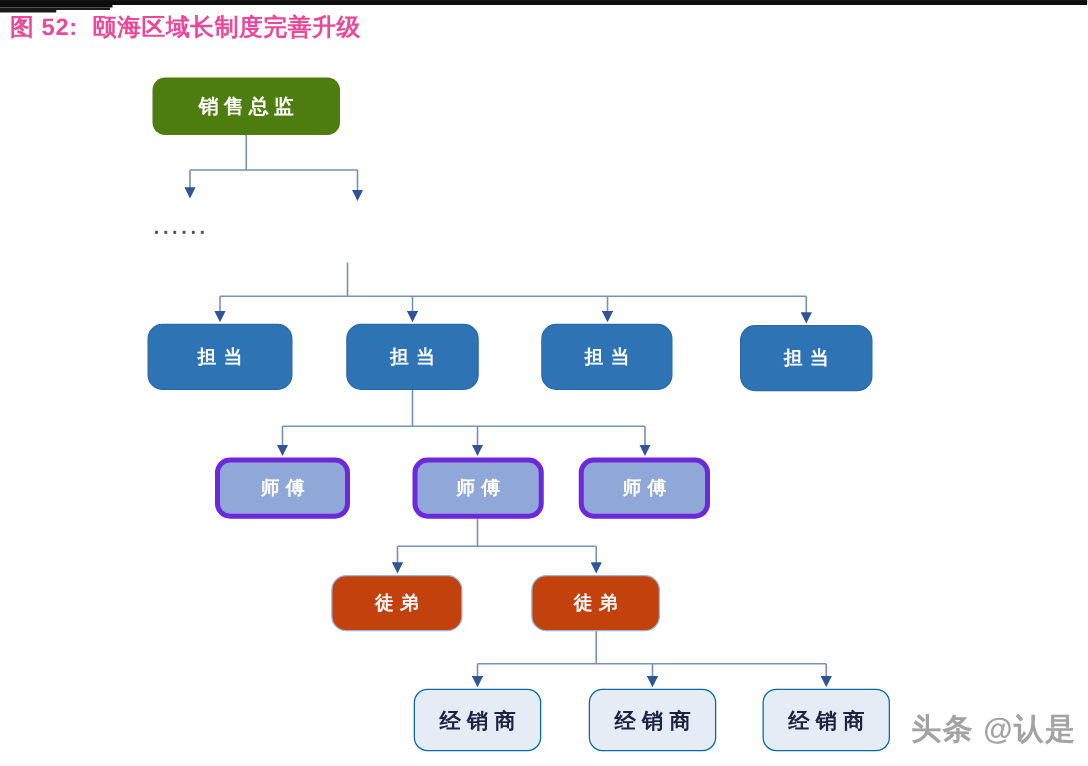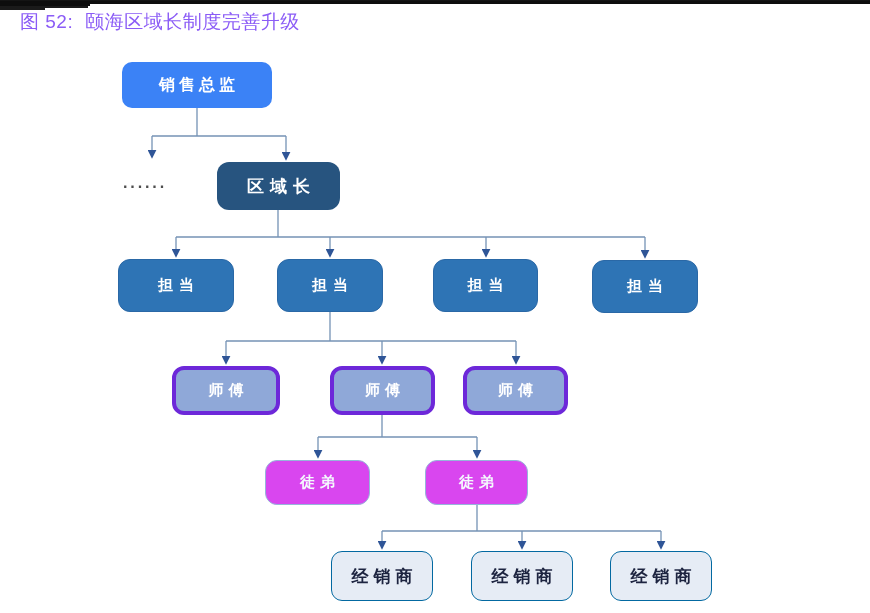--- a/index.html
+++ b/index.html
@@ -10,39 +10,39 @@
     background:#ffffff; overflow:hidden;
   }
   .rule { position:absolute; background:#0d0d0d; }
   .top-rule { left:0; top:1px; width:870px; height:3px; }
   .caption-underline { left:0; top:45px; width:870px; height:2px; background:#141414; }
   .caption-underline-thick { left:0; top:43px; width:90px; height:4px; background:#0d0d0d; }
   .bottom-rule-left { left:2px; top:608px; width:88px; height:2px; background:#1a1a1a; }
   .bottom-rule-right { left:825px; top:609px; width:45px; height:2px; background:#1a1a1a; }
 
   .fig-caption {
-    position:absolute; left:20px; top:9px; width:850px;
-    font-size:19px; font-weight:normal; color:#8b5cf6;
+    position:absolute; left:8px; top:9px; width:850px;
+    font-size:19px; font-weight:bold; color:#ec4899;
     letter-spacing:0.5px; white-space:nowrap;
   }
   .fig-caption .fig-label { margin-right:12px; }
 
   .chart { position:absolute; left:0; top:0; width:870px; height:613px; }
   .connectors { position:absolute; left:0; top:0; }
 
   .node {
     position:absolute; display:flex; align-items:center; justify-content:center;
     color:#ffffff; font-weight:bold; border-radius:12px;
     text-indent:5px; 
   }
-  .lvl1 { background:#3b82f6; border-radius:10px; font-size:16px; letter-spacing:4px; text-indent:4px;justify-content:center; }
+  .lvl1 { background:#4d7c0f; border-radius:10px; font-size:16px; letter-spacing:4px; text-indent:4px;justify-content:center; }
   .lvl2 { background:#27547f; font-size:17px; letter-spacing:6px; text-indent:6px; }
   .lvl3 { background:#2e74b5; border:1px solid #2a68a6; font-size:15px; letter-spacing:6px; text-indent:6px; }
   .lvl4 { background:#8fa8d8; border:4px solid #6d28d9; font-size:15px; letter-spacing:5px; }
-  .lvl5 { background:#d946ef; border:1px solid #95b5da; font-size:15px; letter-spacing:5px; color:#f4f8fd; }
+  .lvl5 { background:#c2410c; border:1px solid #95b5da; font-size:15px; letter-spacing:5px; color:#f4f8fd; }
   .lvl6 { background:#e6ecf5; border:1px solid #0369a1; border-radius:11px;
           font-size:17px; letter-spacing:5px; color:#1d2440; }
 
   .ellipsis-dots {
     position:absolute; left:123px; top:178px;
     font-size:16px; font-weight:bold; color:#4d4d4d; letter-spacing:2px;
   }
   .watermark {
     position:absolute; left:729px; top:567px;
     font-size:24px; font-weight:bold; color:#a3a3a3; letter-spacing:1px;
@@ -98,23 +98,20 @@
         <line x1="661" y1="531" x2="661" y2="548" marker-end="url(#arrow)"></line>
       </g>
     </svg>
 
     <div class="node lvl1" style="left:122px;top:62px;width:150px;height:46px">
       <span>销售总监</span>
     </div>
 
     <div class="ellipsis-dots">······</div>
 
-    <div class="node lvl2" style="left:217px;top:162px;width:123px;height:48px">
-      <span>区域长</span>
-    </div>
 
     <div class="node lvl3" style="left:118px;top:259px;width:116px;height:53px">
       <span>担当</span>
     </div>
     <div class="node lvl3" style="left:277px;top:259px;width:106px;height:53px">
       <span>担当</span>
     </div>
     <div class="node lvl3" style="left:433px;top:259px;width:105px;height:53px">
       <span>担当</span>
     </div>
@@ -144,17 +141,18 @@
     </div>
     <div class="node lvl6" style="left:471px;top:551px;width:102px;height:50px">
       <span>经销商</span>
     </div>
     <div class="node lvl6" style="left:610px;top:551px;width:102px;height:50px">
       <span>经销商</span>
     </div>
 
   </div>
 
+  <div class="watermark">头条 @认是</div>
 
   <div class="bottom-rule-left"></div>
   <div class="bottom-rule-right"></div>
 
 </div>
 
 </body></html>

